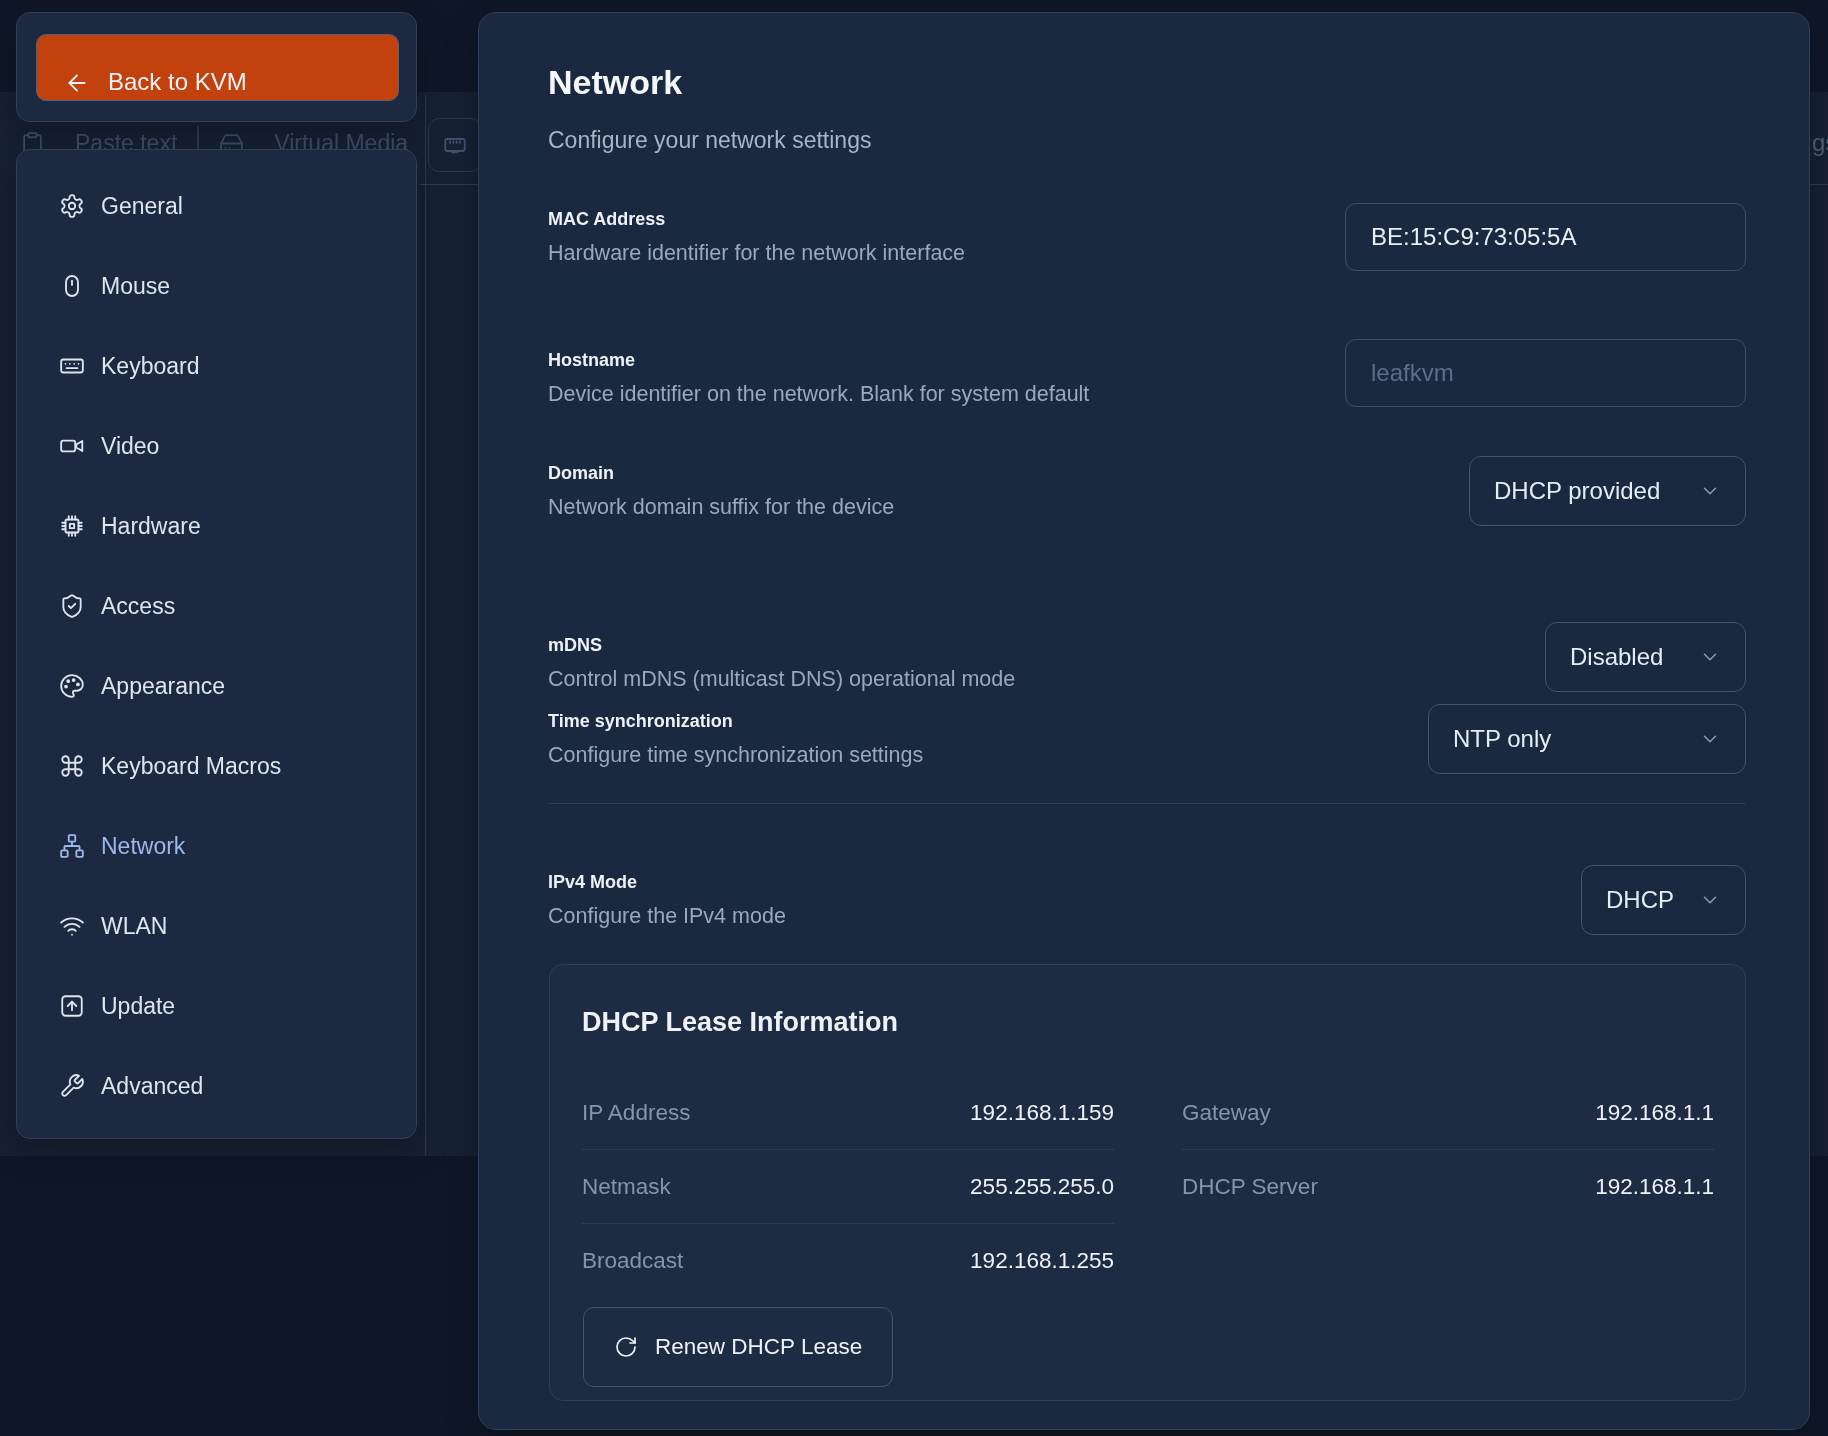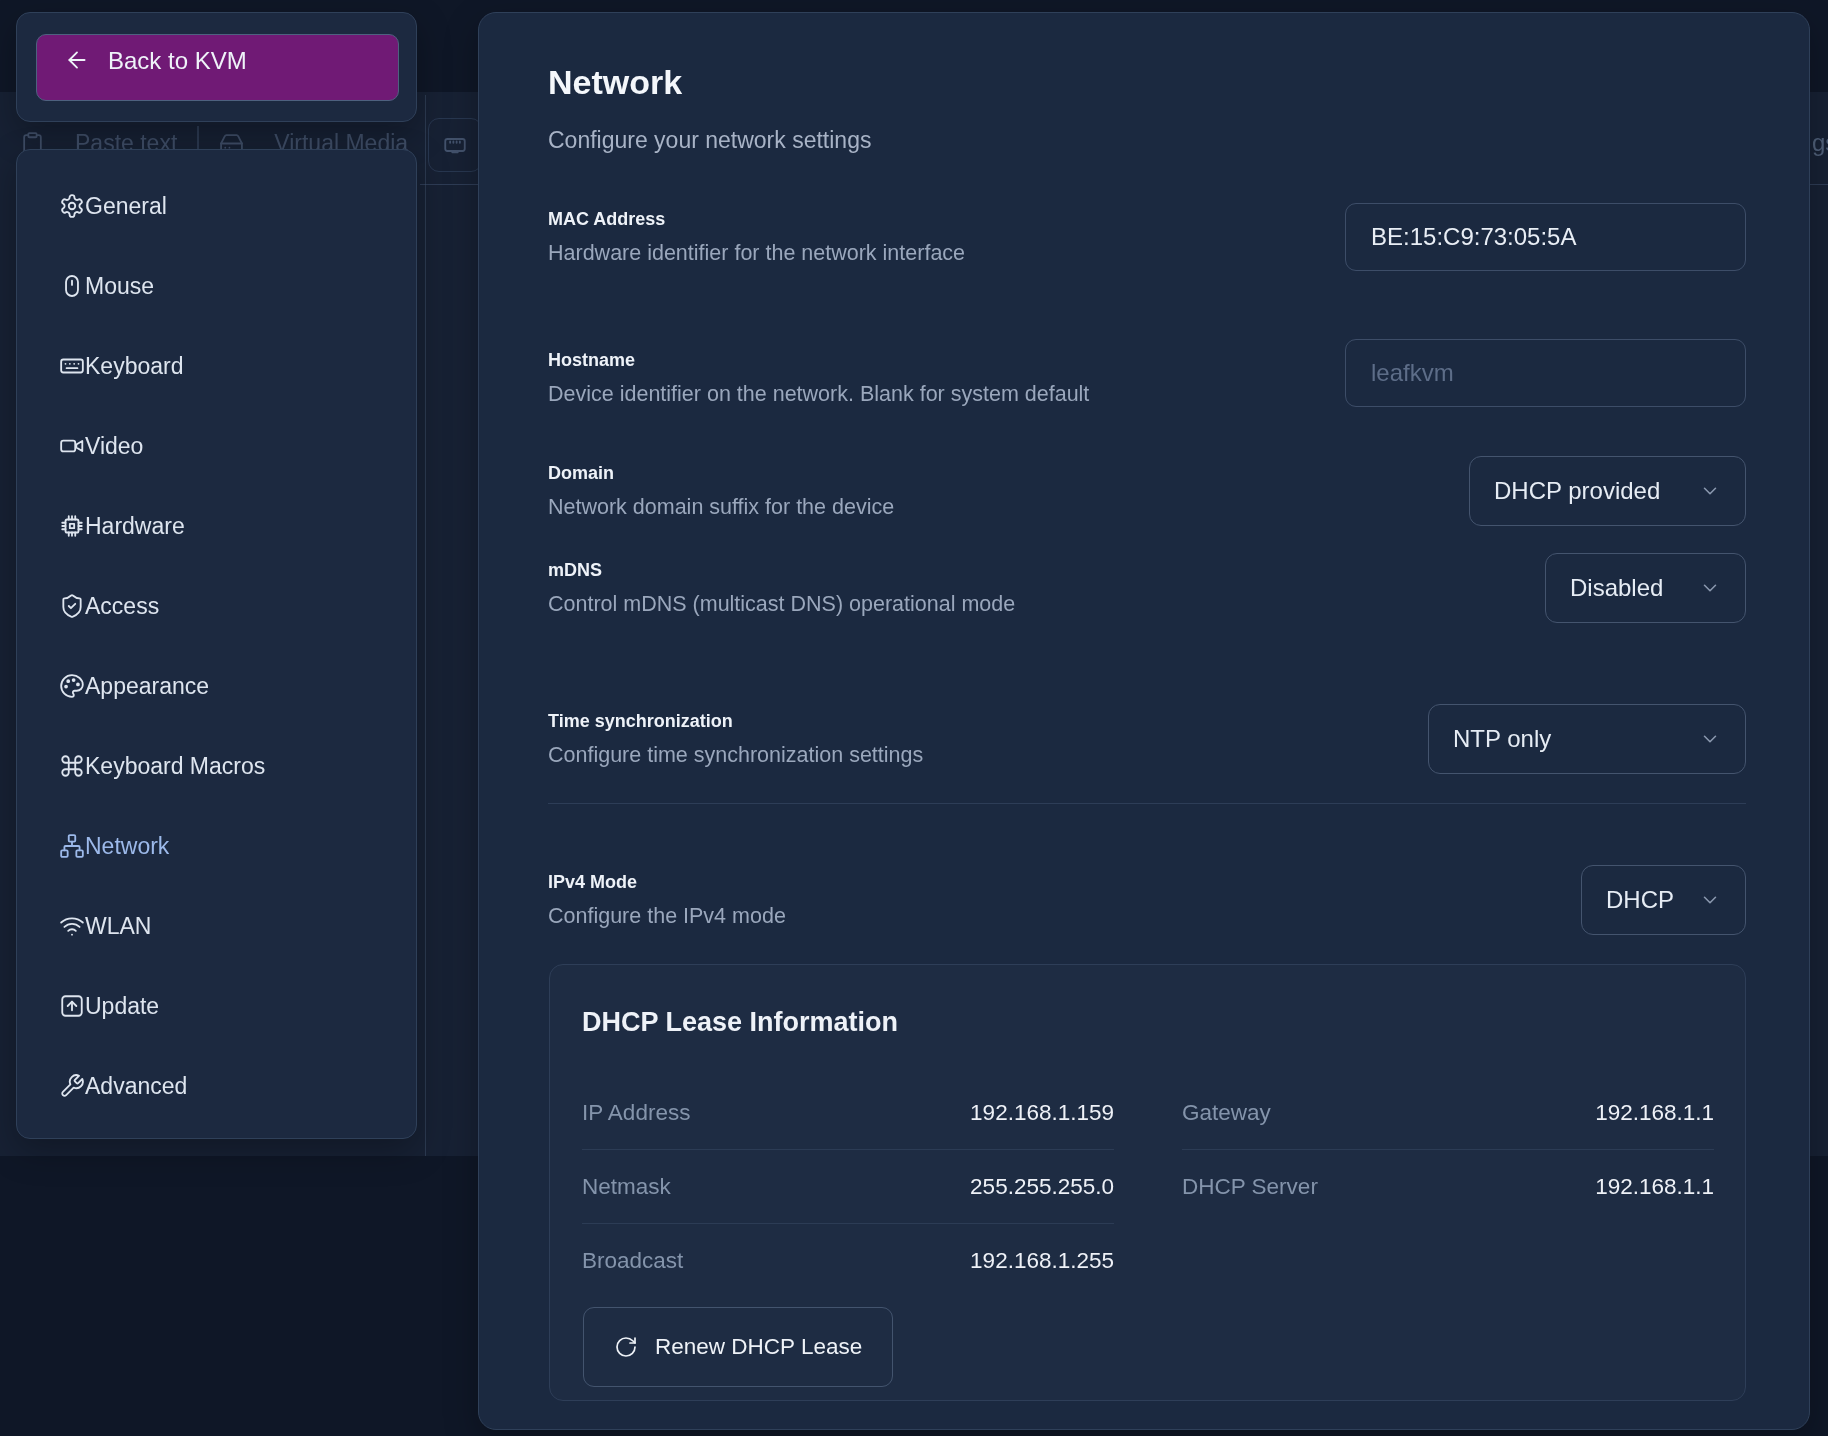--- a/index.html
+++ b/index.html
@@ -34,48 +34,48 @@
   .bg-fragment { position:absolute; left:1812px; top:129px; z-index:1;
     color:#5a6b86; font-size:24px; opacity:0.85; }
 
   
   .card { background:#1c2940; border:1.5px solid #2f4059; border-radius:14px;
     position:absolute; z-index:2; box-shadow:0 12px 34px rgba(0,0,0,0.28); }
 
   
   .back-card { left:16px; top:12px; width:401px; height:110px; }
   .back-btn { position:absolute; left:19px; top:21px; width:363px; height:67px;
-    background:#701a75; border:1.5px solid #4e617f; border-radius:10px;
-    display:flex; align-items:flex-start; gap:18px; padding:12px 27px;
+    background:#c2410c; border:1.5px solid #4e617f; border-radius:10px;
+    display:flex; align-items:flex-end; gap:18px; padding:4px 27px;
     color:#eff3f9; font-size:24px; cursor:pointer; }
   .back-btn svg { width:26px; height:26px; }
 
   
   .sidebar { left:16px; top:149px; width:401px; height:990px; padding:32px 14px; }
   .side-item { height:48px; margin-bottom:32px; display:flex; align-items:center;
-    padding-left:28px; color:#dee5ef; font-size:23px; cursor:pointer;
+    gap:16px; padding-left:28px; color:#dee5ef; font-size:23px; cursor:pointer;
     border-radius:8px; }
   .side-item:last-child { margin-bottom:0; }
   .side-item svg { width:26px; height:26px; flex:0 0 26px; }
   .side-item.active { color:#9cb9ea; }
 
   
   .main-panel { left:478px; top:12px; width:1332px; height:1418px;
     background:#1b2940; border-radius:18px; }
   .panel-title { position:absolute; left:69px; top:50px; margin:0;
     color:#f4f7fb; font-size:34px; font-weight:bold; }
   .panel-sub { position:absolute; left:69px; top:114px; margin:0;
     color:#a8b3c6; font-size:23px; }
 
   .srow { position:absolute; left:69px; width:1198px;
     display:flex; justify-content:space-between; align-items:center; }
   .row-mac      { top:178px; height:92px; }
   .row-hostname { top:302px; height:92px;align-items:flex-end; }
   .row-domain   { top:430px; height:96px; }
-  .row-mdns     { top:527px; height:96px; }
+  .row-mdns     { top:583px; height:96px;align-items:flex-end; }
   .row-timesync { top:676px; height:100px; }
   .row-ipv4     { top:840px; height:94px; }
 
   .slabel h3 { margin:0 0 11px 0; color:#eef2f8; font-size:18px; font-weight:bold; }
   .slabel p  { margin:0; color:#9aa7bc; font-size:21.5px; }
 
   .tinput { width:401px; height:68px; background:transparent;
     border:1.5px solid #3d4d68; border-radius:11px; color:#e9eef5;
     font-size:24px; padding:0 25px; font-family:"Liberation Sans", sans-serif; outline:none; }
   .tinput::placeholder { color:#5d6d88; }

